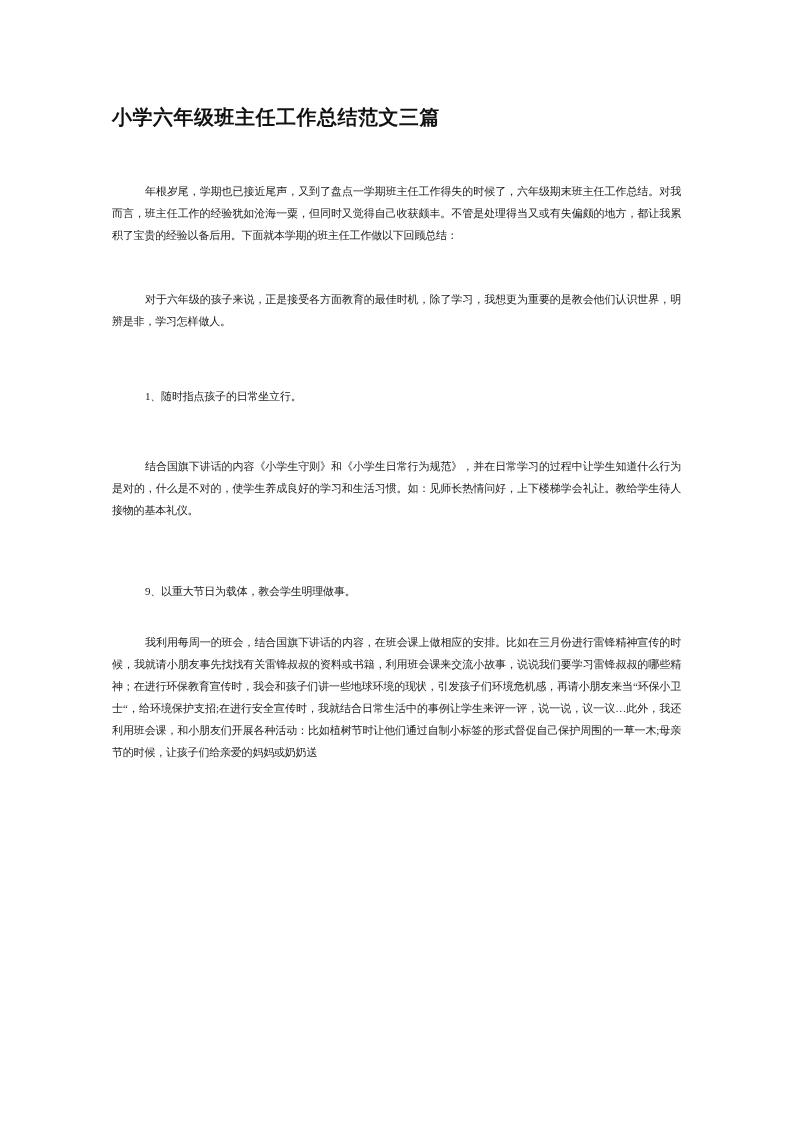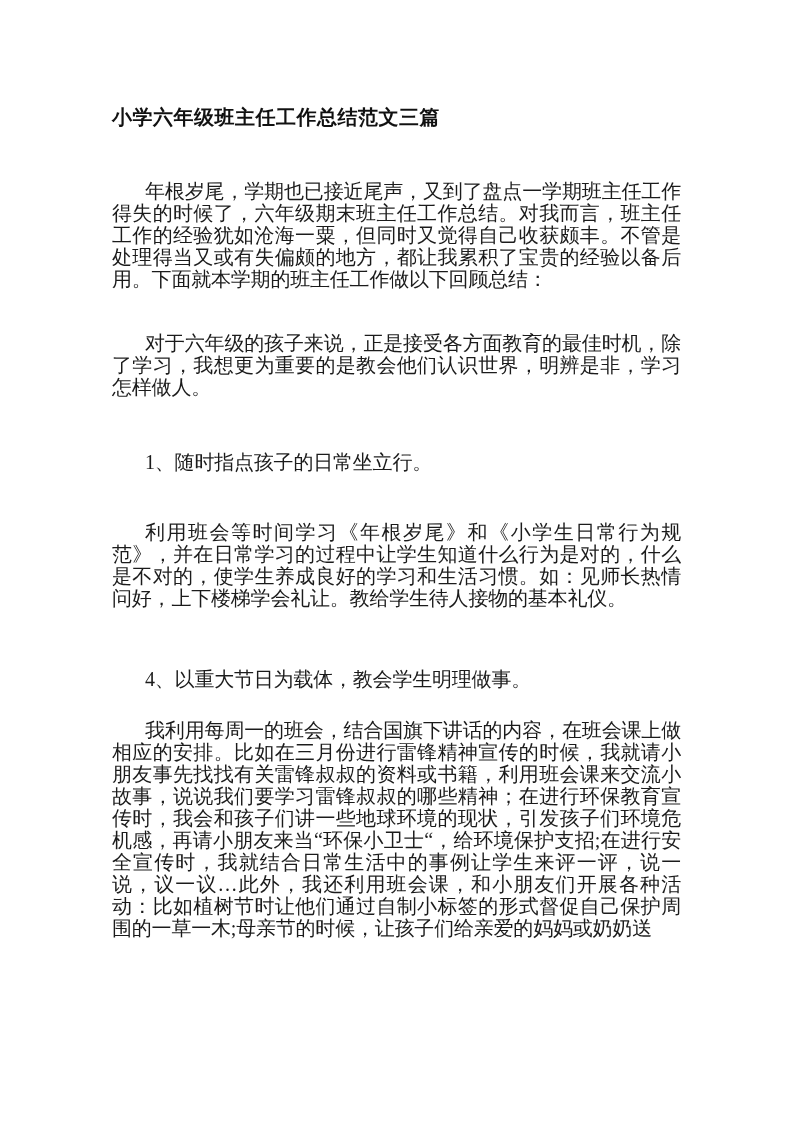--- a/index.html
+++ b/index.html
@@ -32,21 +32,21 @@
   .part-label {
     margin: 57px 0 0 0;
     padding-left: 38px;
     font-size: 20px;
     line-height: 24px;
     font-weight: bold;
     color: #e60000;
   }
   .para, .heading {
     margin: 0;
-    font-size: 20px;
+    font-size: 11px;
     line-height: 22px;
     text-indent: 33px;
     letter-spacing: -0.2px;
     font-weight: normal;
   }
   .para { text-align: justify; }
   .b0 { margin-top: 50px; }
   .b1 { margin-top: 55px; }
   .b2 { margin-top: 42px; }
   .b3 { margin-top: 53px; }
@@ -61,18 +61,18 @@
   <h1 class="doc-title">小学六年级班主任工作总结范文三篇</h1>
 
 
   <p class="para b0">年根岁尾，学期也已接近尾声，又到了盘点一学期班主任工作得失的时候了，六年级期末班主任工作总结。对我而言，班主任工作的经验犹如沧海一粟，但同时又觉得自己收获颇丰。不管是处理得当又或有失偏颇的地方，都让我累积了宝贵的经验以备后用。下面就本学期的班主任工作做以下回顾总结：</p>
 
 
   <p class="para b2">对于六年级的孩子来说，正是接受各方面教育的最佳时机，除了学习，我想更为重要的是教会他们认识世界，明辨是非，学习怎样做人。</p>
 
   <p class="heading b3">1、随时指点孩子的日常坐立行。</p>
 
-  <p class="para b4">利用班会等时间学习《年根岁尾》和《小学生日常行为规范》，并在日常学习的过程中让学生知道什么行为是对的，什么是不对的，使学生养成良好的学习和生活习惯。如：见师长热情问好，上下楼梯学会礼让。教给学生待人接物的基本礼仪。</p>
+  <p class="para b4">结合国旗下讲话的内容《小学生守则》和《小学生日常行为规范》，并在日常学习的过程中让学生知道什么行为是对的，什么是不对的，使学生养成良好的学习和生活习惯。如：见师长热情问好，上下楼梯学会礼让。教给学生待人接物的基本礼仪。</p>
 
-  <p class="heading b5">4、以重大节日为载体，教会学生明理做事。</p>
+  <p class="heading b5">9、以重大节日为载体，教会学生明理做事。</p>
 
   <p class="para b6">我利用每周一的班会，结合国旗下讲话的内容，在班会课上做相应的安排。比如在三月份进行雷锋精神宣传的时候，我就请小朋友事先找找有关雷锋叔叔的资料或书籍，利用班会课来交流小故事，说说我们要学习雷锋叔叔的哪些精神；在进行环保教育宣传时，我会和孩子们讲一些地球环境的现状，引发孩子们环境危机感，再请小朋友来当“环保小卫士“，给环境保护支招;在进行安全宣传时，我就结合日常生活中的事例让学生来评一评，说一说，议一议…此外，我还利用班会课，和小朋友们开展各种活动：比如植树节时让他们通过自制小标签的形式督促自己保护周围的一草一木;母亲节的时候，让孩子们给亲爱的妈妈或奶奶送</p>
 </div>
 
 </body></html>

